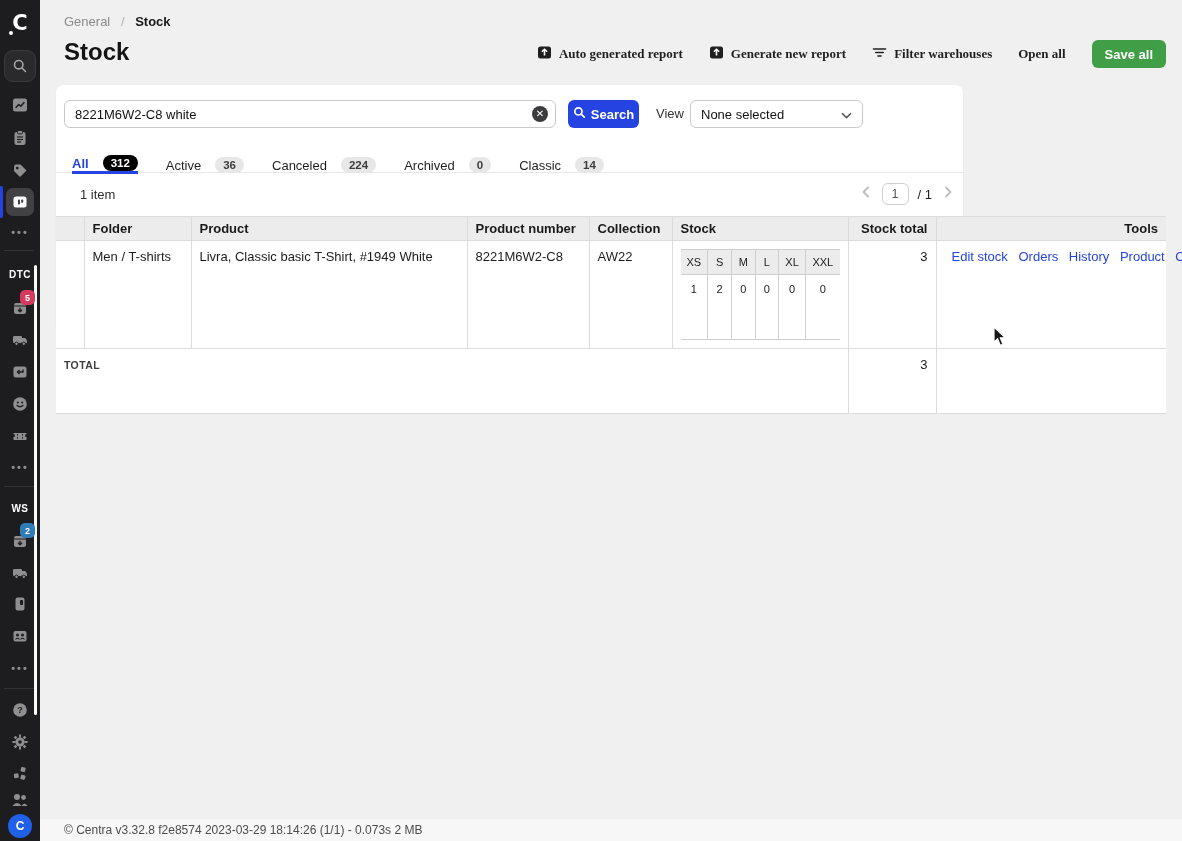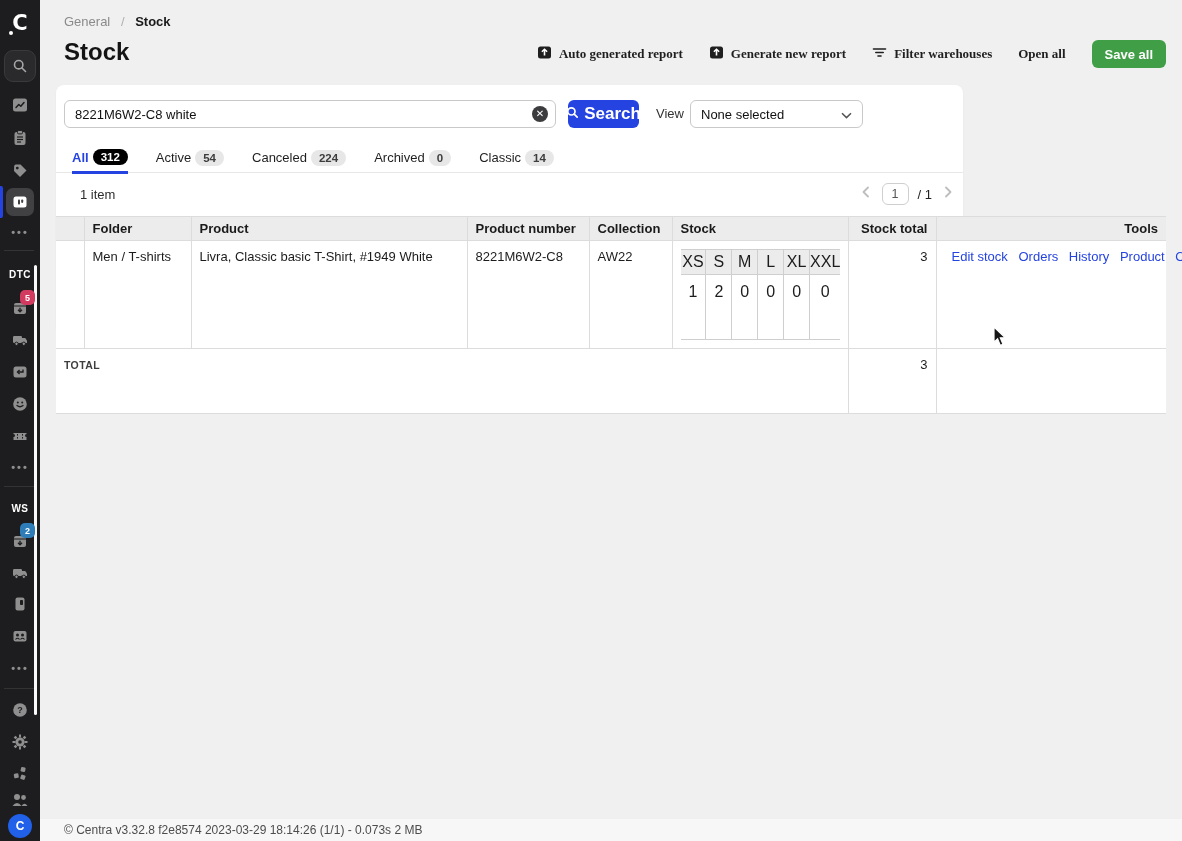--- a/index.html
+++ b/index.html
@@ -33,26 +33,26 @@
   .breadcrumb .cur { color:#1a1a1a; font-weight:600; }
   .page-title { position:absolute; left:64px; top:38px; font-size:24px; font-weight:800; color:#141414; }
   .header-actions { position:absolute; right:16px; top:40px; height:28px; display:flex; align-items:center; gap:26px; }
   .h-action { display:flex; align-items:center; gap:7px; font-size:13px; font-weight:600; color:#1f1f1f; cursor:pointer;font-family:Liberation Serif, serif; }
   .btn-green { background:#3f9e46; color:#fff; font-size:13px; font-weight:600; border:none; border-radius:6px; padding:6px 13px; height:28px; cursor:pointer; }
 
   
   .card { position:absolute; left:56px; top:85px; width:907px; height:248px; background:#fff; border-radius:8px; box-shadow:0 1px 2px rgba(0,0,0,.05); }
   .search-input { position:absolute; left:8px; top:15px; width:492px; height:28px; border:1px solid #c9c9c9; border-radius:6px; padding:0 30px 0 10px; font-size:13px; font-family:inherit; color:#111; background:#fff; }
   .clear-btn { position:absolute; left:476px; top:21px; width:16px; height:16px; border-radius:50%; background:#3c3c3e; color:#fff; font-size:10px; line-height:16px; text-align:center; cursor:pointer; }
-  .search-btn { position:absolute; left:512px; top:15px; height:28px; width:71px; background:#2543e1; border:none; border-radius:6px; color:#fff; font-size:17px; font-weight:600; display:flex; align-items:center; justify-content:center; gap:5px; cursor:pointer; font-family:inherit; }
+  .search-btn { position:absolute; left:512px; top:15px; height:28px; width:71px; background:#2543e1; border:none; border-radius:6px; color:#fff; font-size:13px; font-weight:600; display:flex; align-items:center; justify-content:center; gap:5px; cursor:pointer; font-family:inherit; }
   .view-label { position:absolute; left:600px; top:21px; font-size:13px; color:#333; }
   .view-select { position:absolute; left:634px; top:15px; width:173px; height:28px; border:1px solid #c9c9c9; border-radius:6px; background:#fff; font-size:13px; color:#111; display:flex; align-items:center; justify-content:space-between; padding:0 10px; cursor:pointer; }
 
   .tabs-row { position:absolute; left:0; right:0; top:58px; height:30px; border-bottom:1px solid #e8e8e8; display:flex; align-items:center; padding-left:16px; gap:28px; }
-  .tab { display:flex; align-items:center; gap:4px; font-size:13px; font-weight:500; color:#1f1f1f; height:30px; cursor:pointer; }
+  .tab { display:flex; align-items:flex-end; gap:14px; font-size:13px; font-weight:500; color:#1f1f1f; height:30px; cursor:pointer; }
   .tab .pill { background:#e7e7e7; color:#3d3d3d; border-radius:10px; font-size:11.5px; font-weight:700; padding:2px 8px; }
   .tab.active { color:#2543e1; font-weight:600; border-bottom:3px solid #2543e1; margin-bottom:-2px; }
   .tab.active .pill { background:#000000; color:#fff; }
 
   .toolbar { position:absolute; left:8px; right:8px; top:95px; height:28px; display:flex; align-items:center; justify-content:space-between;margin-left:16px; }
   .item-count { font-size:13px; color:#2d2d2d; }
   .pagination { display:flex; align-items:center; gap:9px; }
   .page-input { width:27px; height:22px; border:1px solid #cfcfcf; border-radius:6px; text-align:center; font-size:12.5px; color:#555; font-family:inherit; background:#fff; }
   .page-total { font-size:13px; color:#222; }
 
@@ -63,21 +63,21 @@
   .main-table tr > *:last-child { border-right:none; }
   .main-table thead th { background:#ececec; font-weight:600; color:#1a1a1a; text-align:left; padding:4px 8px; height:24px; }
   .main-table thead th.right { text-align:right; }
   .main-table tbody td { background:#fff; vertical-align:top; padding:8px; height:65px; }
   .main-table td.right { text-align:right; }
   .dot { width:10px; height:10px; border-radius:50%; margin:3px auto 0; }
   .hdot { width:7px; height:7px; border-radius:50%; background:#5b5b5b; margin:0 auto; }
   .total-row td { height:27px; padding:6px 8px; vertical-align:middle; }
   .total-label { font-size:10.5px; font-weight:600; color:#3d3d3d; letter-spacing:.4px; }
 
-  .size-table { border-collapse:collapse; font-size:16px; }
+  .size-table { border-collapse:collapse; font-size:11px; }
   .size-table th, .size-table td { border:1px solid #cfcfcf; text-align:center; height:25px; padding:0; background:#fff; color:#1c1c1c; font-weight:400; }
   .size-table th { background:#ececec; }
 
   .tools-cell { text-align:right; white-space:nowrap; }
   .tool-link { color:#2543e1; margin-left:7px; cursor:pointer; }
 
   
   .footer-bar { position:absolute; left:40px; right:0; bottom:0; height:22px; background:#f7f7f7; display:flex; align-items:center; padding-left:24px; }
   .footer-text { font-size:12px; color:#4d4d4d; }
 
@@ -392,21 +392,21 @@
     </span>
   </div>
 
   <div class="tabs-row">
     <div class="tab active">
       <span>All</span>
       <span class="pill">312</span>
     </div>
     <div class="tab">
       <span>Active</span>
-      <span class="pill">54</span>
+      <span class="pill">36</span>
     </div>
     <div class="tab">
       <span>Canceled</span>
       <span class="pill">224</span>
     </div>
     <div class="tab">
       <span>Archived</span>
       <span class="pill">0</span>
     </div>
     <div class="tab">

